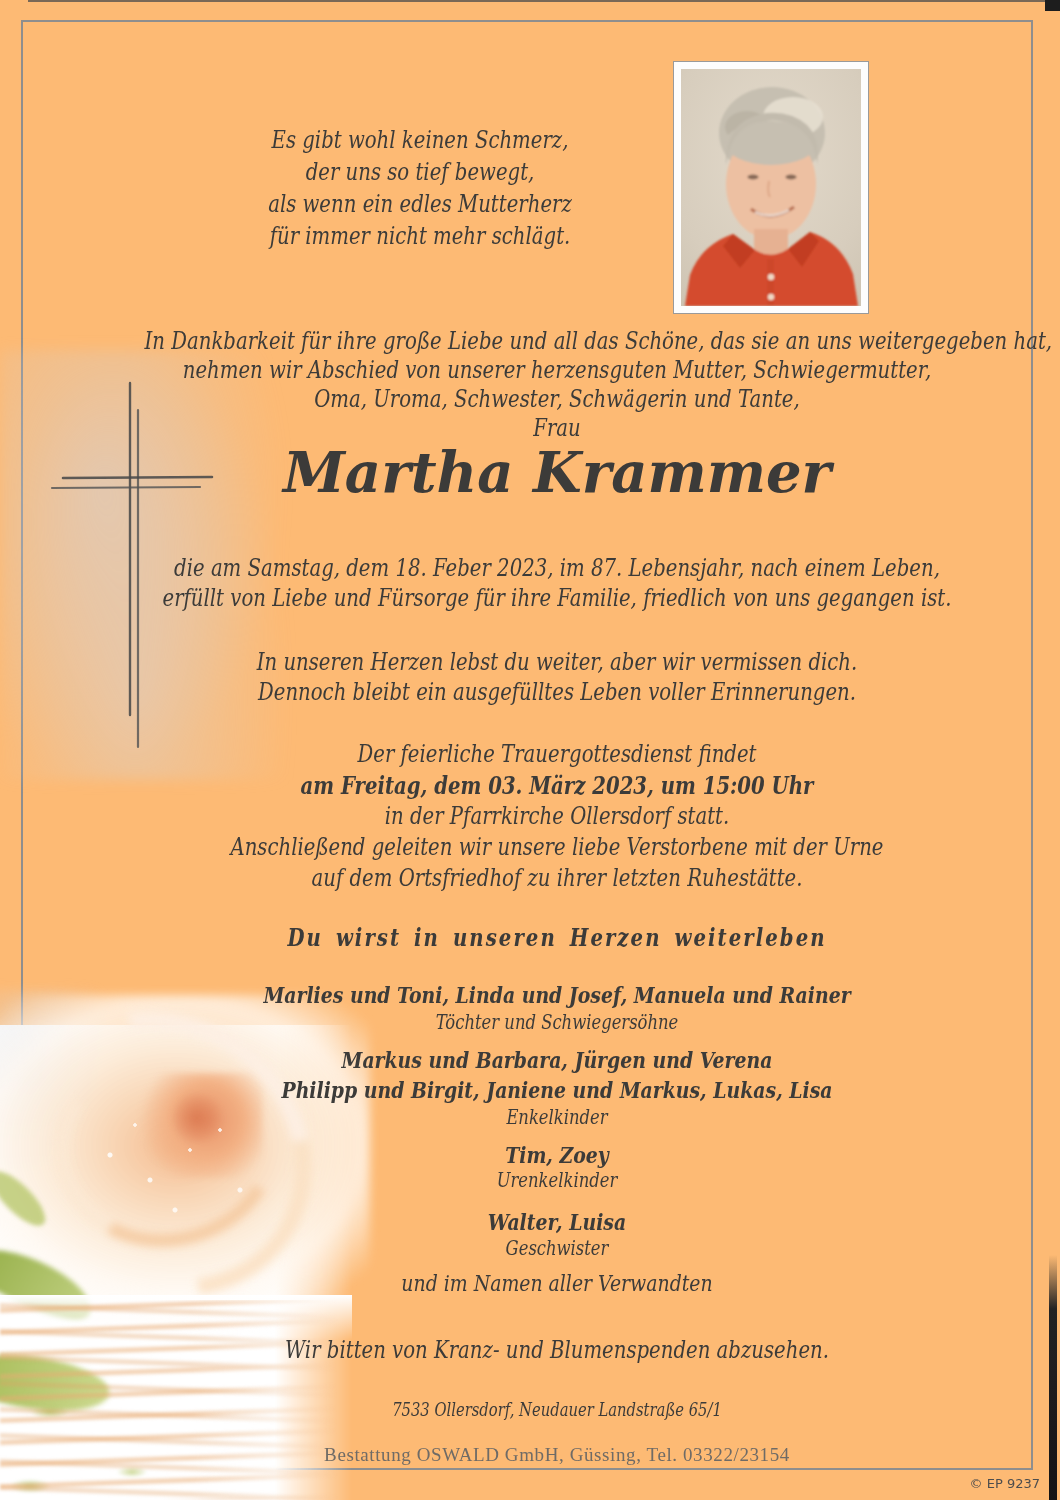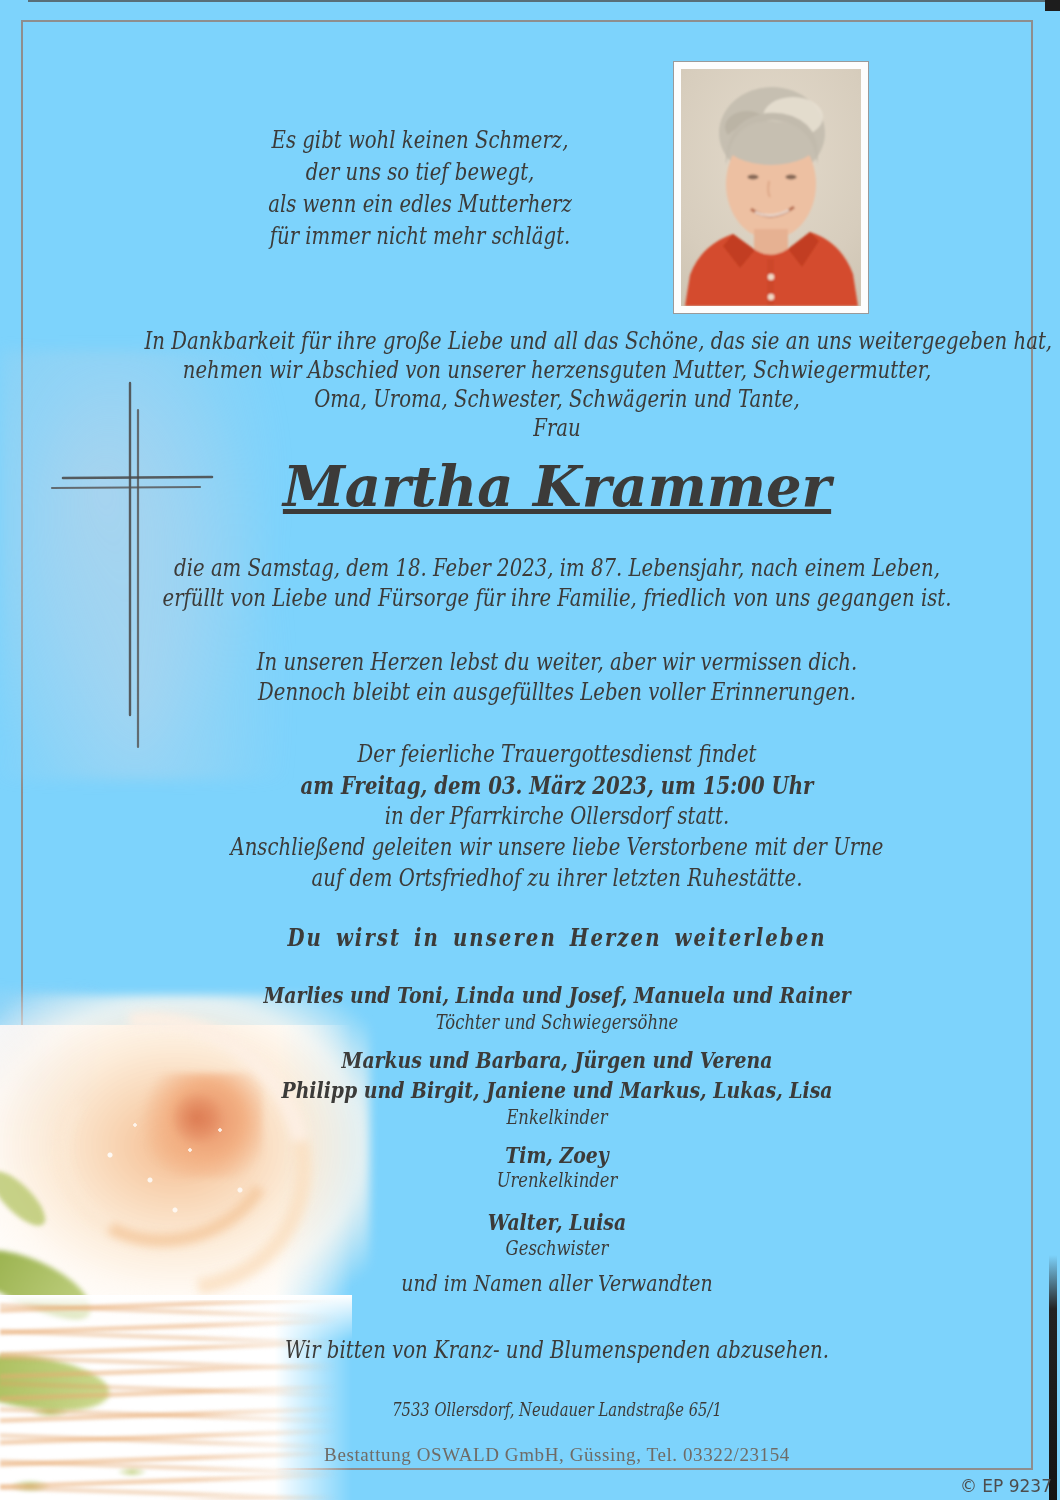--- a/index.html
+++ b/index.html
@@ -1,16 +1,16 @@
 <!DOCTYPE html>
 <html><head>
 <meta charset="utf-8">
 <style>
   html,body{margin:0;padding:0;background:#ffffff;}
-  #page{position:relative;width:1060px;height:1500px;background:#7dd3fc;overflow:hidden;
+  #page{position:relative;width:1060px;height:1500px;background:#fdba74;overflow:hidden;
         font-family:"DejaVu Serif",serif;color:#3c3b39;}
   .abs{position:absolute;}
   
   .scan-top-line{left:28px;top:0;width:1030px;height:2px;background:#4c4c4c;opacity:.75;}
   .scan-corner-mark{left:1045px;top:0;width:15px;height:11px;background:#1d1d1d;}
   .scan-right-strip{left:1049px;top:1255px;width:8px;height:245px;
       background:linear-gradient(to bottom,rgba(25,25,25,0),#232323 22%,#141414);}
   
   .frame{left:21px;top:20px;width:1012px;height:1450px;border:2px solid #8e8e8e;box-sizing:border-box;}
   
@@ -67,39 +67,39 @@
   .photo{left:673px;top:61px;width:196px;height:253px;border:1px solid #9a9a9a;background:#fdfdfd;
       padding:7px;box-sizing:border-box;}
   .photo svg{display:block;}
   
   .script{font-style:italic;text-align:center;transform:scaleX(0.82);transform-origin:50% 0;}
   .script div{white-space:nowrap;}
   .col{left:54px;width:1006px;}
   .b{font-weight:bold;}
   .poem{left:0;width:840px;top:124px;font-size:24px;line-height:32px;}
   .intro{top:327px;font-size:24px;line-height:29px;}
-  .name{top:450px;font-size:56px;line-height:72px;font-weight:600;transform:none;text-decoration:underline;}
+  .name{top:436px;font-size:56px;line-height:72px;font-weight:600;transform:none;}
   .death{top:553px;font-size:24px;line-height:30px;}
   .memory{top:647px;font-size:24px;line-height:30px;}
   .service{top:739px;font-size:24px;line-height:31px;}
   .tribute{top:923px;font-size:24px;line-height:30px;font-weight:bold;letter-spacing:2.5px;word-spacing:5px;}
   .g1n{top:980px;font-size:23px;line-height:30px;}
   .g1r{top:1008px;font-size:20px;line-height:28px;}
   .g2n{top:1045px;font-size:23px;line-height:30px;}
   .g2r{top:1103px;font-size:20px;line-height:28px;}
   .g3n{top:1140px;font-size:23px;line-height:30px;}
   .g3r{top:1166px;font-size:20px;line-height:28px;}
   .g4n{top:1207px;font-size:23px;line-height:30px;}
   .g4r{top:1234px;font-size:20px;line-height:28px;}
   .closing{top:1268px;font-size:23px;line-height:30px;}
   .request{top:1335px;font-size:24px;line-height:30px;}
   .address{top:1398px;font-size:18px;line-height:24px;}
   .funeral{top:1442px;left:54px;width:1006px;font-size:19px;line-height:26px;text-align:center;
       font-style:normal;color:#6f6b66;letter-spacing:.6px;font-family:"Liberation Serif",serif;}
-  .print{top:1476px;right:8px;font-size:17px;color:#4d4d4d;font-style:normal;
+  .print{top:1476px;right:20px;font-size:13px;color:#4d4d4d;font-style:normal;
       font-family:"DejaVu Sans",sans-serif;}
 </style>
 </head>
 <body>
 
 <div id="page">
 
   <div class="abs scan-top-line"></div>
   <div class="abs scan-corner-mark"></div>
   <div class="abs scan-right-strip"></div>

